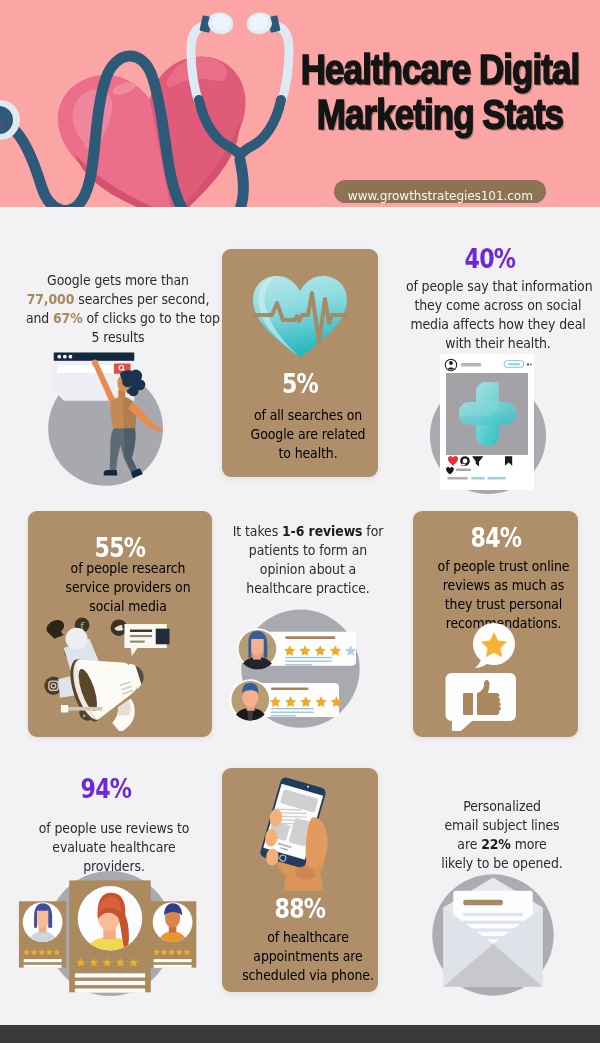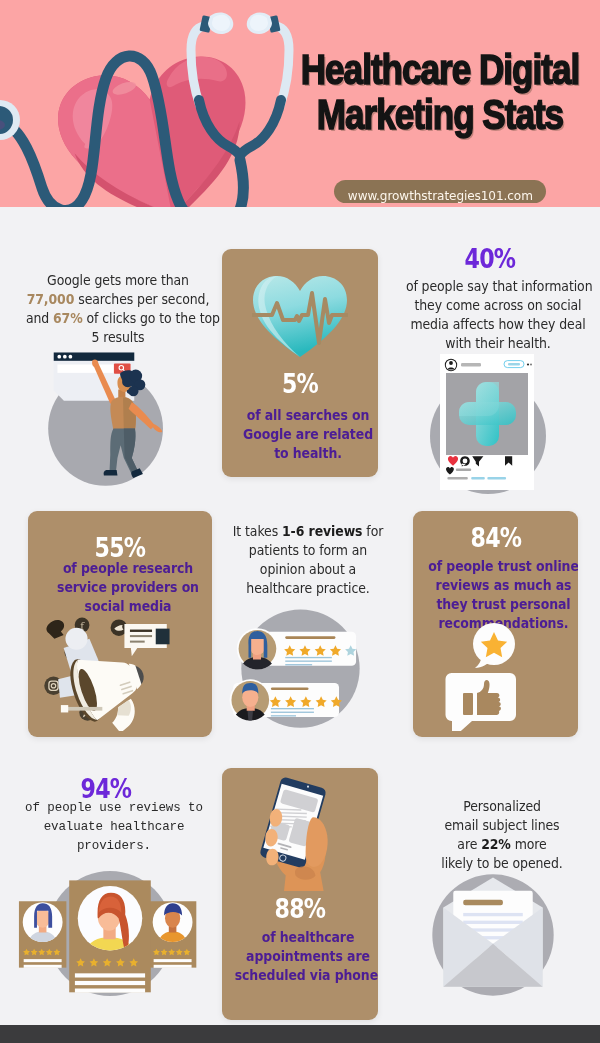--- a/index.html
+++ b/index.html
@@ -17,21 +17,21 @@
   .cell{position:absolute;}
   .card{position:absolute;background:#ae8f6a;border-radius:9px;box-shadow:0 2px 6px rgba(0,0,0,.08);overflow:hidden;}
 
   .txt{font-family:"DejaVu Sans",sans-serif;color:#2b2b2b;text-align:center;font-size:13.3px;line-height:19px;margin:8px;font-weight:400;letter-spacing:-0.1px;}
   .txt .bd{font-weight:bold;color:#1c1c1c;}
   .txt .ln{display:block;white-space:nowrap;transform:scaleX(0.94);}
   .tan{color:#a8885f;font-weight:bold;}
   .big{font-family:"DejaVu Sans",sans-serif;font-weight:bold;font-size:27px;line-height:30px;letter-spacing:-1px;text-align:center;color:#fff;}
   .big > span{display:inline-block;transform:scaleX(0.82);}
   .big.tan{color:#6d28d9;}
-  .card .txt{color:#4c1d95;font-weight:bold;}
+  .card .txt{color:#000000;}
   .card .big{color:#ffffff;}
   .card > .big, .card > .txt{position:absolute;left:0;width:100%;}
   .art{position:absolute;}
   .art-search{left:25px;top:83px;}
   .art-heartbeat{left:28px;top:24px;}
   .art-instagram{left:31px;top:104px;}
   .art-megaphone{left:8px;top:100px;}
   .art-reviews{left:24px;top:90px;}
   .art-thumbsup{left:25px;top:112px;}
   .art-profiles{left:7px;top:95px;}
@@ -346,21 +346,21 @@
         <g>
           <path d="M14 50 h58 a6 6 0 0 1 6 6 v36 a6 6 0 0 1 -6 6 h-38 l-20 18 v-18 h-0.5 a6 6 0 0 1 -6 -6 v-36 a6 6 0 0 1 6 -6 Z" fill="#fdfdfd"></path>
           <rect x="25" y="70" width="10" height="22" rx="1" fill="#a9885f"></rect>
           <path d="M39 92 L 39 70 C 43 69 46 66 46 61 C 46 57 49 56 50.6 58 C 52.3 60 51.5 66 49.8 70 L 59 70 C 61.6 70 62.4 73.6 59.8 74.5 C 62.4 74.5 63.2 78.1 60.6 79 C 63.2 79 63.6 82.6 61 83.5 C 63.6 83.5 63.6 87.1 61 88 C 61.8 90.6 60.2 92 58 92 Z" fill="#a9885f"></path>
         </g>
       </svg></div>
   </div>
 
   <div class="cell" style="left:8px;top:774px;width:196px;">
     <div class="big tan" style="position:absolute;left:0;top:0;width:100%;"><span>94%</span></div>
-    <p class="txt" style="position:absolute;left:0;top:16px;width:100%;font-family:Liberation Mono, monospace;">
+    <p class="txt" style="position:absolute;left:0;top:37px;width:100%;">
         <span class="ln"><span>of people use reviews to</span></span>
         <span class="ln"><span>evaluate healthcare</span></span>
         <span class="ln"><span>providers.</span></span>
       </p>
     <div class="art art-profiles"><svg viewBox="0 0 200 136" width="190" height="129">
         <defs>
           <clipPath id="pcA">
               <circle cx="29" cy="56" r="21"></circle>
             </clipPath>
           <clipPath id="pcB">
@@ -426,21 +426,21 @@
             <path d="M66 94 l1.4 2.9 l3.2 0.5 l-2.3 2.2 l0.5 3.2 l-2.8 -1.5 l-2.8 1.5 l0.5 -3.2 l-2.3 -2.2 l3.2 -0.5 Z" transform="translate(45,0)"></path>
             <path d="M66 94 l1.4 2.9 l3.2 0.5 l-2.3 2.2 l0.5 3.2 l-2.8 -1.5 l-2.8 1.5 l0.5 -3.2 l-2.3 -2.2 l3.2 -0.5 Z" transform="translate(59,0)"></path>
           </g>
           <rect x="63" y="110" width="74" height="4.4" fill="#fdfdfd"></rect>
           <rect x="63" y="118" width="74" height="4.4" fill="#fdfdfd"></rect>
           <rect x="63" y="126" width="74" height="4.4" fill="#fdfdfd"></rect>
         </g>
       </svg></div>
   </div>
 
-  <div class="card" style="left:222px;top:768px;width:156px;height:252px;">
+  <div class="card" style="left:222px;top:768px;width:156px;height:224px;">
     <div class="art art-phone"><svg viewBox="0 0 120 130" width="108" height="117">
         <defs>
           <clipPath id="phoneClip">
               <rect x="24" y="8" width="52" height="92" rx="6"></rect>
             </clipPath>
         </defs>
         <path d="M40 52 C 30 56 26 70 28 86 C 30 100 38 112 50 118 C 62 122 76 118 82 106 C 88 94 88 74 82 58 C 76 44 54 46 40 52 Z" fill="#dd9457"></path>
         <g transform="rotate(16 50 54)">
           <rect x="24" y="8" width="52" height="92" rx="6" fill="#223c60"></rect>
           <rect x="26" y="16" width="48" height="74" fill="#fcfcfc"></rect>

